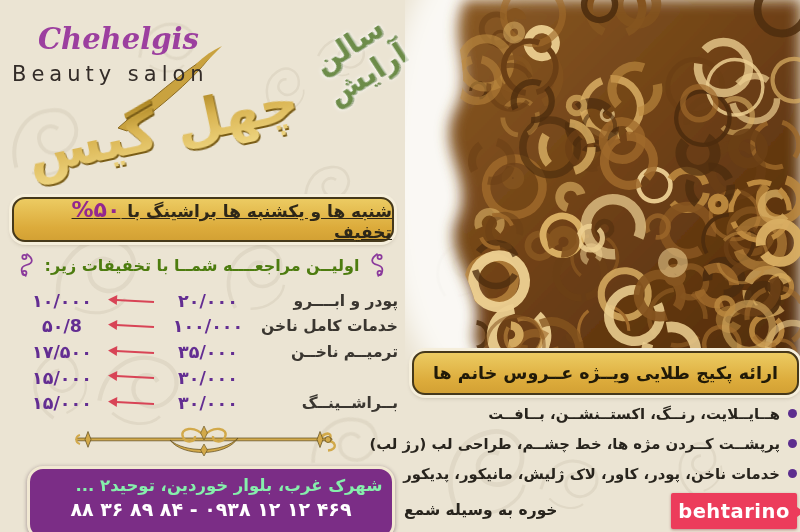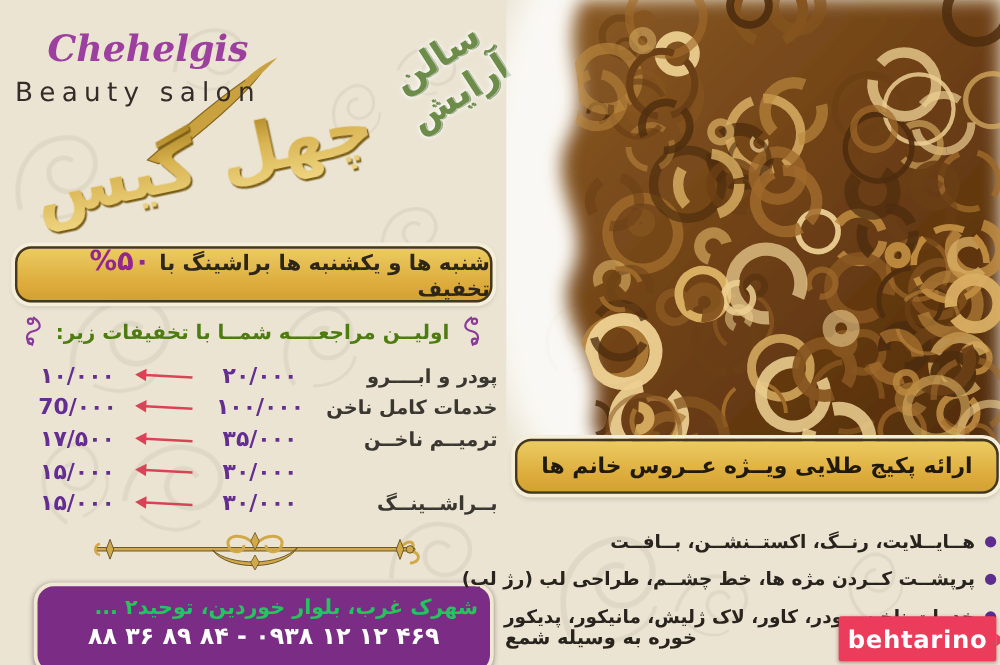--- a/index.html
+++ b/index.html
@@ -26,21 +26,21 @@
     background:linear-gradient(180deg,#a9821f,#d9b452 45%,#eed47f);
     -webkit-background-clip:text;background-clip:text;color:transparent;
     filter:drop-shadow(1px 2px 0 #7a5d17);}
 
   
   .gold-banner{position:absolute;border-radius:13px;
     background:linear-gradient(180deg,#eccb62,#dcab3b 70%,#d3a134);
     border:2px solid #45381a;box-shadow:0 0 0 3px #f5eedb,0 2px 5px rgba(60,40,10,.35);
     display:flex;align-items:center;justify-content:center;direction:rtl;
     font-weight:bold;color:#2e2718;}
-  #promo-banner{left:12px;top:197px;width:378px;height:41px;font-size:17px;}
+  #promo-banner{left:12px;top:197px;width:378px;height:41px;font-size:17px;text-decoration:underline;}
   #promo-banner .hl{color:#93278f;font-size:22px;padding:0 1px;}
   #bride-banner{left:412px;top:351px;width:383px;height:40px;font-size:17.5px;color:#211a08;}
 
   
   .offer-heading{position:absolute;left:0;top:250px;width:404px;display:flex;
     align-items:center;justify-content:center;gap:9px;direction:rtl;}
   .offer-heading .txt{font-size:16px;font-weight:bold;color:#4d7c0f;}
 
   
   .price-table{position:absolute;left:14px;top:288px;width:384px;}
@@ -56,29 +56,29 @@
     font-weight:bold;color:#3a3630;padding-left:4px;white-space:nowrap;}
 
   
   #divider{left:72px;top:423px;width:264px;height:36px;}
 
   
   .address-box{position:absolute;left:27px;top:466px;width:368px;height:74px;
     background:#7b2d86;border:3px solid #f1e8d2;border-radius:16px;
     box-shadow:0 1px 4px rgba(40,10,40,.4);text-align:center;padding-top:7px;
     box-sizing:border-box;}
-  .address-line{direction:rtl;color:#22c55e;font-size:16.5px;font-weight:bold;margin-left:36px;}
+  .address-line{direction:rtl;color:#86efac;font-size:16.5px;font-weight:bold;margin-left:36px;}
   .phone-line{direction:ltr;color:#ffffff;font-size:19px;font-weight:bold;
     letter-spacing:1.5px;margin-top:3px;}
 
   
   #hair{left:405px;top:0;width:395px;height:364px;}
 
   
-  .services{position:absolute;left:404px;top:398px;width:393px;direction:rtl;margin-top:20px;}
+  .services{position:absolute;left:404px;top:398px;width:393px;direction:rtl;}
   .service-row{display:flex;align-items:center;gap:8px;height:30px;}
   .bullet{width:9px;height:9px;border-radius:50%;background:#5c2d8e;flex:0 0 auto;}
   .service-text{font-size:14.8px;font-weight:bold;color:#28241d;white-space:nowrap;}
   .service-row-partial{position:absolute;left:404px;top:500px;width:262px;
     text-align:left;direction:rtl;}
   .service-row-partial .service-text{font-size:15.5px;}
 
   
   .behtarino{position:absolute;left:671px;top:493px;width:126px;height:36px;
     background:#ec3c5b;color:#ffffff;display:flex;align-items:center;
@@ -152,21 +152,21 @@
   <div class="price-table">
     <div class="price-row">
       <span class="price">۱۰/۰۰۰</span>
       <span class="arrow">
           <span class="arrow-shaft"></span>
         </span>
       <span class="price">۲۰/۰۰۰</span>
       <span class="service-name">پودر و ابــــرو</span>
     </div>
     <div class="price-row">
-      <span class="price">70/۰۰۰</span>
+      <span class="price">۵۰/8</span>
       <span class="arrow">
           <span class="arrow-shaft"></span>
         </span>
       <span class="price">۱۰۰/۰۰۰</span>
       <span class="service-name">خدمات کامل ناخن</span>
     </div>
     <div class="price-row">
       <span class="price">۱۷/۵۰۰</span>
       <span class="arrow">
           <span class="arrow-shaft"></span>

